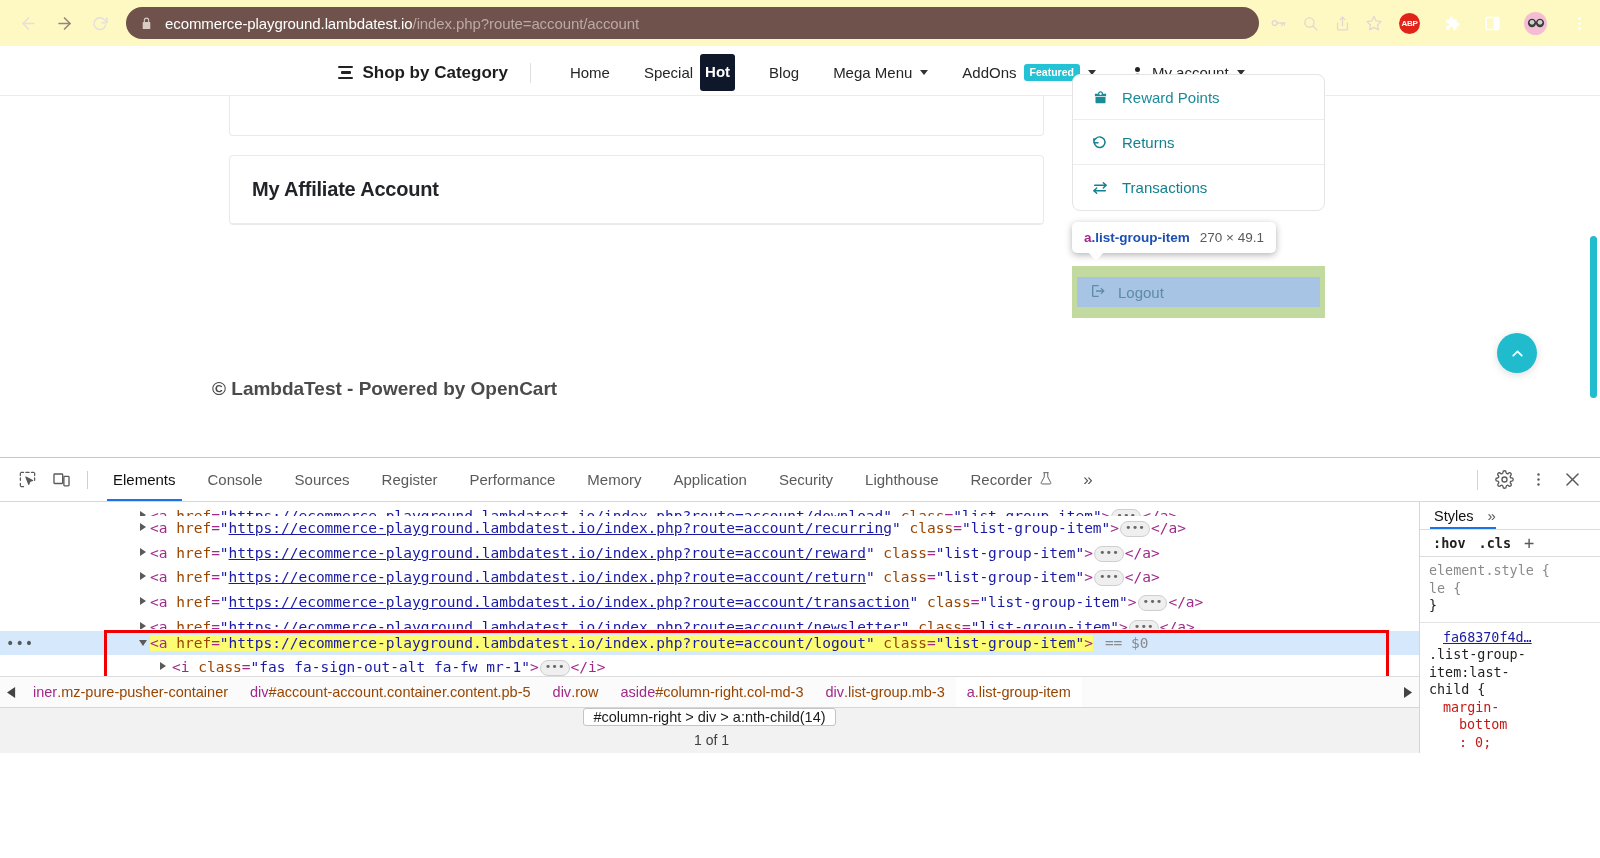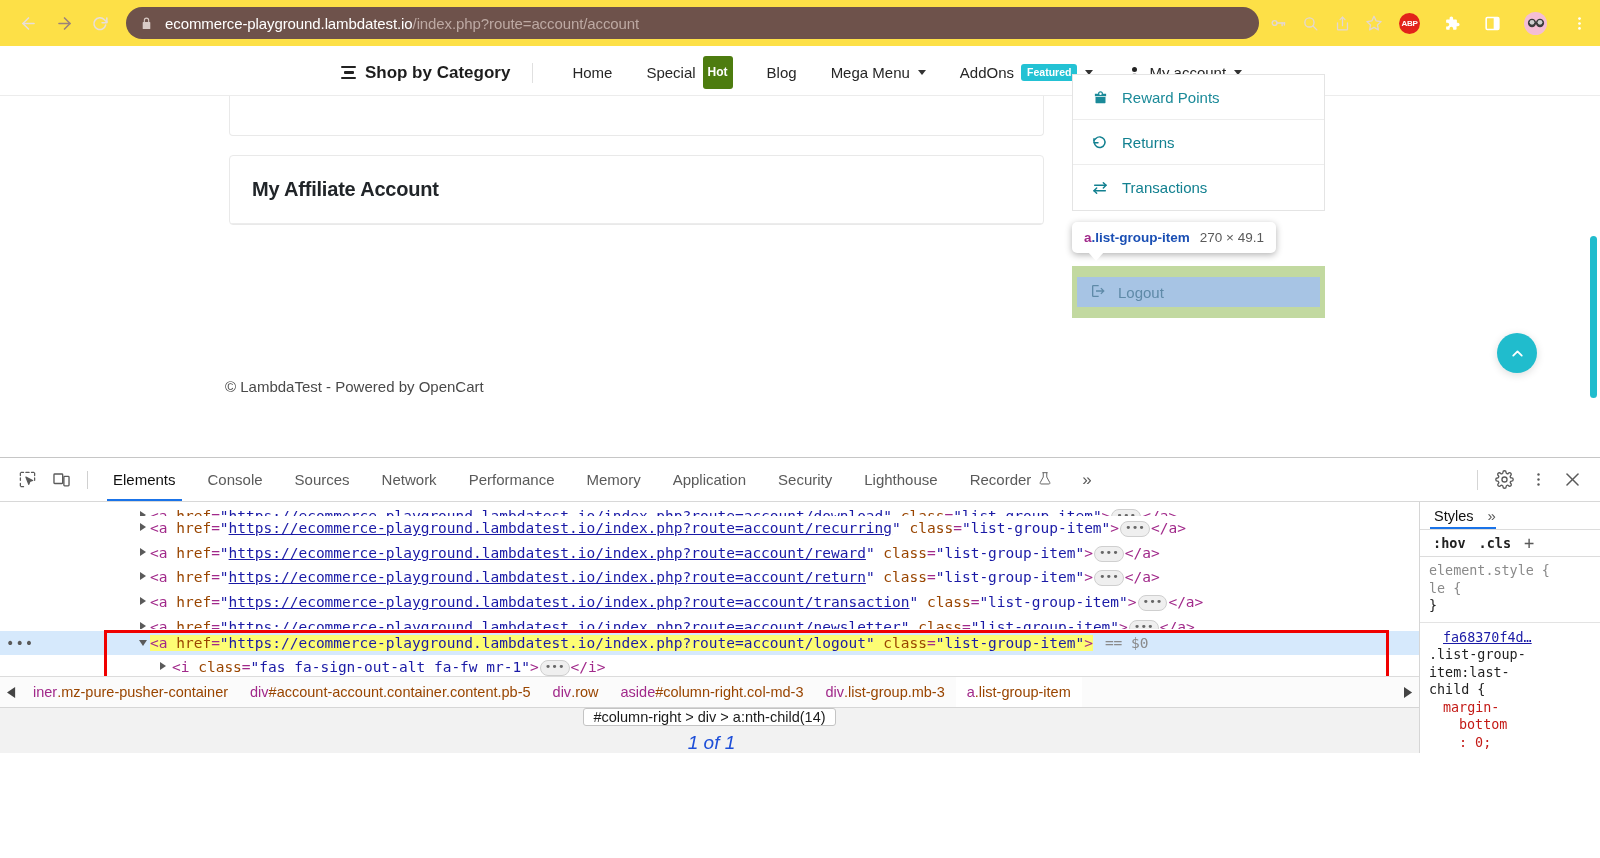--- a/index.html
+++ b/index.html
@@ -6,21 +6,21 @@
   html, body { width: 1600px; height: 858px; overflow: hidden; }
   body {
     font-family: "Liberation Sans", sans-serif;
     background: #ffffff;
     -webkit-font-smoothing: antialiased;
   }
 
   
   .browser-chrome {
     height: 46px;
-    background: #fde047;
+    background: #fef9c3;
     display: flex;
     align-items: center;
     padding: 0 12px;
     position: relative;
   }
   .nav-btns { display: flex; align-items: center; gap: 4px; }
   .nav-btn {
     width: 32px; height: 32px;
     display: flex; align-items: center; justify-content: center;
     border-radius: 50%;
@@ -107,22 +107,22 @@
   .hamb span:nth-child(1) { width: 15px; }
   .hamb span:nth-child(2) { width: 10px; margin-left: 3px; }
   .hamb span:nth-child(3) { width: 15px; }
   .nav-link {
     font-size: 15px; color: #262626;
     padding: 0 17px;
     display: flex; align-items: center; gap: 7px;
     white-space: nowrap;
   }
   .tag-hot {
-    background: #4d7c0f; color: #fff;
-    font-size: 12px; font-weight: bold;
+    background: #0f172a; color: #fff;
+    font-size: 15px; font-weight: bold;
     padding: 10px 5px; border-radius: 3px;
     line-height: 1.1;
   }
   .tag-featured {
     background: #23c2d4; color: #fff;
     font-size: 10.5px; font-weight: 600;
     padding: 3px 6px; border-radius: 3px;
     line-height: 1.1;
   }
   .caret-down {
@@ -178,21 +178,21 @@
   .affiliate-label { font-size: 14.5px; color: #2b2b2b; }
 
   
   .right-col {
     width: 253px;
     margin-left: 28px;
     position: relative;
   }
   .list-group {
     border: 1px solid #e4e4e4;
-    border-radius: 0;
+    border-radius: 8px;
     background: #fff;
     overflow: visible;
     margin-top: -22px;
   }
   .lg-item {
     height: 45px;
     display: flex; align-items: center;
     padding: 0 18px;
     gap: 13px;
     font-size: 15px;
@@ -245,24 +245,25 @@
     content: "";
     position: absolute;
     left: 16px; bottom: -8px;
     border-left: 8px solid transparent;
     border-right: 8px solid transparent;
     border-top: 9px solid #fff;
   }
 
   .footer-text {
     position: absolute;
-    left: 225px;
+    left: 212px;
     top: 332px;
-    font-size: 15px;
+    font-size: 19px;
     color: #4a4a4a;
+    font-weight: bold;
   }
   .scroll-top-btn {
     position: absolute;
     right: 63px; top: 287px;
     width: 40px; height: 40px;
     border-radius: 50%;
     background: #20bccd;
     display: flex; align-items: center; justify-content: center;
     box-shadow: 0 2px 8px rgba(0,0,0,0.14);
     color: #fff;
@@ -444,21 +445,21 @@
     height: 28px;
     background: #fff;
     border: 1px solid #c4c4c4;
     border-radius: 3px;
     display: flex; align-items: center;
     padding: 0 9px;
     font-size: 14.5px;
     color: #1b1b1b;
     font-family: "Liberation Sans", sans-serif;
   }
-  .match-count { font-size: 19px; color: #1d4ed8; padding: 0 6px 0 10px; font-style: italic; }
+  .match-count { font-size: 14px; color: #404040; padding: 0 6px 0 10px; }
   .updown {
     display: flex;
     background: #fbfbfb;
     border: 1px solid #c4c4c4;
     border-radius: 3px;
     overflow: hidden;
     height: 28px;
   }
   .updown div {
     width: 31px;
@@ -759,21 +760,21 @@
       <div class="dt-tab active">
           <span>Elements</span>
         </div>
       <div class="dt-tab">
           <span>Console</span>
         </div>
       <div class="dt-tab">
           <span>Sources</span>
         </div>
       <div class="dt-tab">
-          <span>Network</span>
+          <span>Register</span>
         </div>
       <div class="dt-tab">
           <span>Performance</span>
         </div>
       <div class="dt-tab">
           <span>Memory</span>
         </div>
       <div class="dt-tab">
           <span>Application</span>
         </div>

